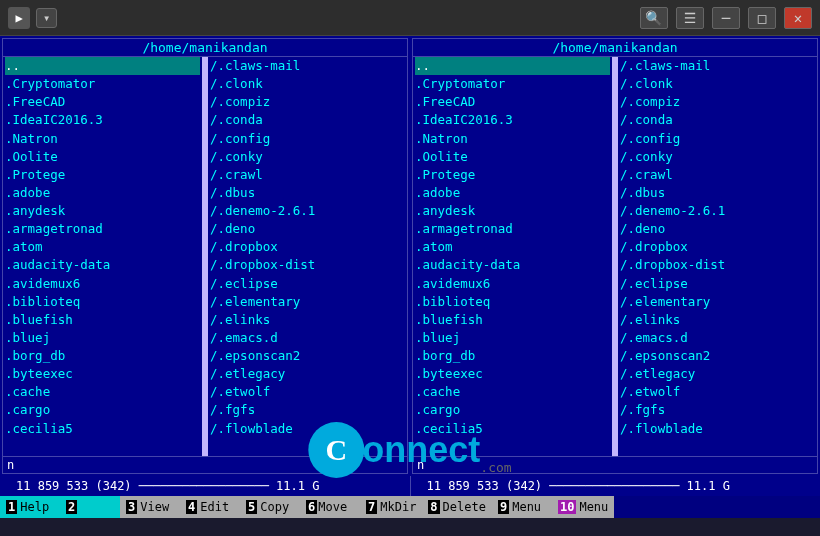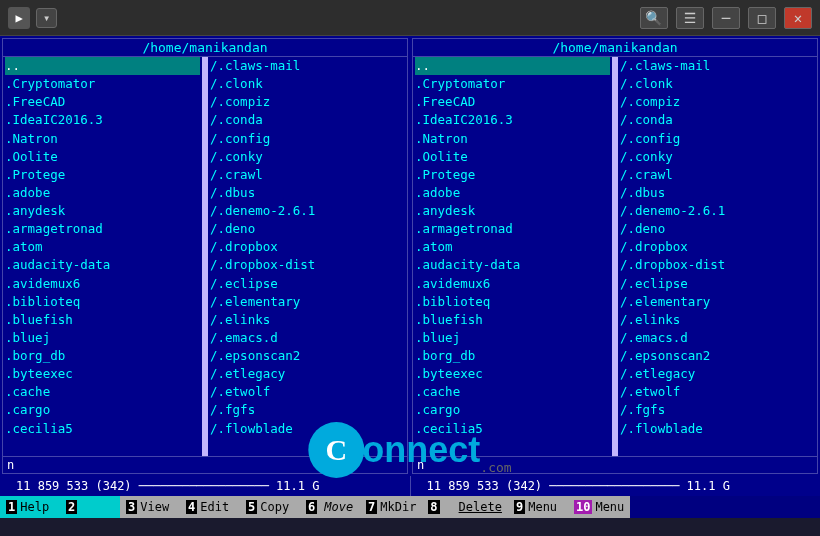--- a/index.html
+++ b/index.html
@@ -339,29 +339,29 @@
     <div class="cmd-btn gray">
       <span class="num" style="background:#000;color:#fff;padding:0 2px;">4</span>
       <span style="margin-left:2px;">Edit</span>
     </div>
     <div class="cmd-btn gray">
       <span class="num" style="background:#000;color:#fff;padding:0 2px;">5</span>
       <span style="margin-left:2px;">Copy</span>
     </div>
     <div class="cmd-btn gray">
       <span class="num" style="background:#000;color:#fff;padding:0 2px;">6</span>
-      <span style="margin-left:6px;font-style:italic;">Move</span>
+      <span style="margin-left:0;">Move</span>
     </div>
     <div class="cmd-btn gray">
       <span class="num" style="background:#000;color:#fff;padding:0 2px;">7</span>
       <span style="margin-left:2px;">MkDir</span>
     </div>
     <div class="cmd-btn gray">
       <span class="num" style="background:#000;color:#fff;padding:0 2px;">8</span>
-      <span style="margin-left:18px;text-decoration:underline;">Delete</span>
+      <span style="margin-left:2px;">Delete</span>
     </div>
     <div class="cmd-btn gray">
       <span class="num" style="background:#000;color:#fff;padding:0 2px;">9</span>
       <span style="margin-left:2px;">Menu</span>
     </div>
     <div class="cmd-btn gray">
       <span class="num" style="background:#a21caf;color:#fff;padding:0 2px;">10</span>
       <span style="margin-left:2px;">Menu</span>
     </div>
   </div>

